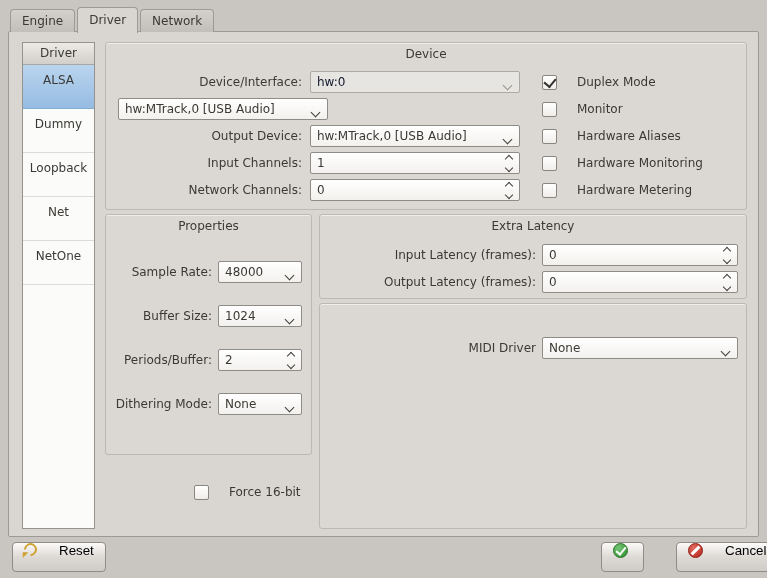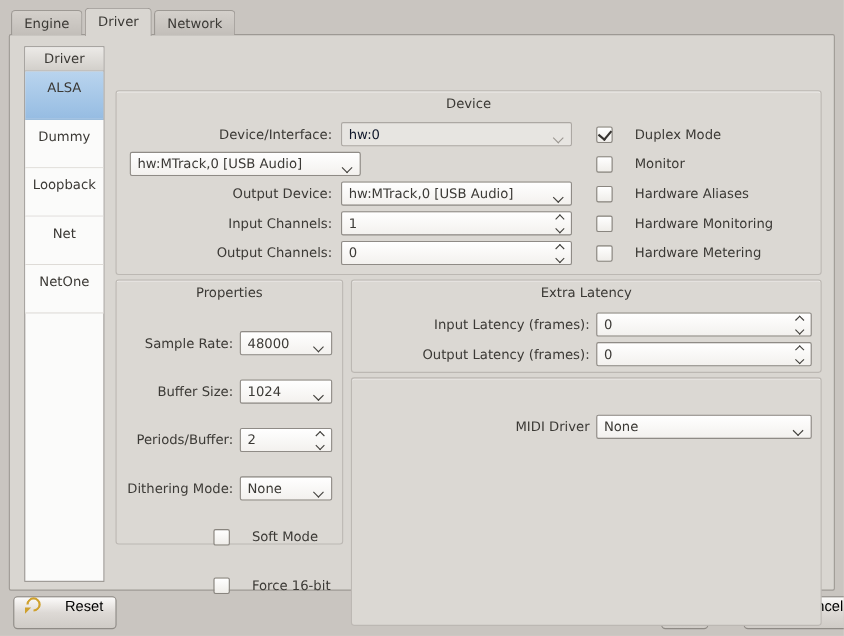--- a/index.html
+++ b/index.html
@@ -47,21 +47,20 @@
   .list-item.selected {
     background:linear-gradient(#b9d4ee,#96bce2);
     border-bottom:1px solid #86aed4;
   }
 
   
   .group {
     position:absolute; background:#dbd8d3;
     border:1px solid #bcb8b3; border-radius:3px;
     box-shadow:inset 0 1px 0 rgba(255,255,255,.55);
-    margin-top:40px;
   }
   .group-title { position:absolute; top:4px; left:0; right:0; text-align:center; }
 
   .g-device { left:96px; top:10px;  width:642px; height:168px; }
   .g-props  { left:96px; top:182px; width:207px; height:241px; }
   .g-lat    { left:310px; top:182px; width:428px; height:85px;  }
   .g-misc   { left:310px; top:271px; width:428px; height:226px; }
 
   
   .row { position:absolute; left:4px; height:22px; display:flex; align-items:center; }
@@ -204,21 +203,21 @@
       <div class="spin ctrl">
         <span class="cval">1</span>
         <span class="spin-arrows">
           <span class="chev up"></span>
           <span class="chev down"></span>
         </span>
       </div>
     </div>
 
     <div class="row" style="top:136px">
-      <span class="flabel">Output Channels:</span>
+      <span class="flabel">Network Channels:</span>
       <div class="spin ctrl">
         <span class="cval">0</span>
         <span class="spin-arrows">
           <span class="chev up"></span>
           <span class="chev down"></span>
         </span>
       </div>
     </div>
 
     <div class="cbrow" style="top:28px">
@@ -274,24 +273,20 @@
     </div>
 
     <div class="row" style="top:178px">
       <span class="flabel">Dithering Mode:</span>
       <div class="combo ctrl">
         <span class="cval">None</span>
         <span class="combo-arrow"><span class="chev down"></span></span>
       </div>
     </div>
 
-    <div class="cbrow" style="top:222px">
-      <span class="cb"></span>
-      <span>Soft Mode</span>
-    </div>
     <div class="cbrow" style="top:266px">
       <span class="cb"></span>
       <span>Force 16-bit</span>
     </div>
   </div>
 
   <div class="group g-lat">
     <div class="group-title">Extra Latency</div>
 
     <div class="row" style="top:29px">

